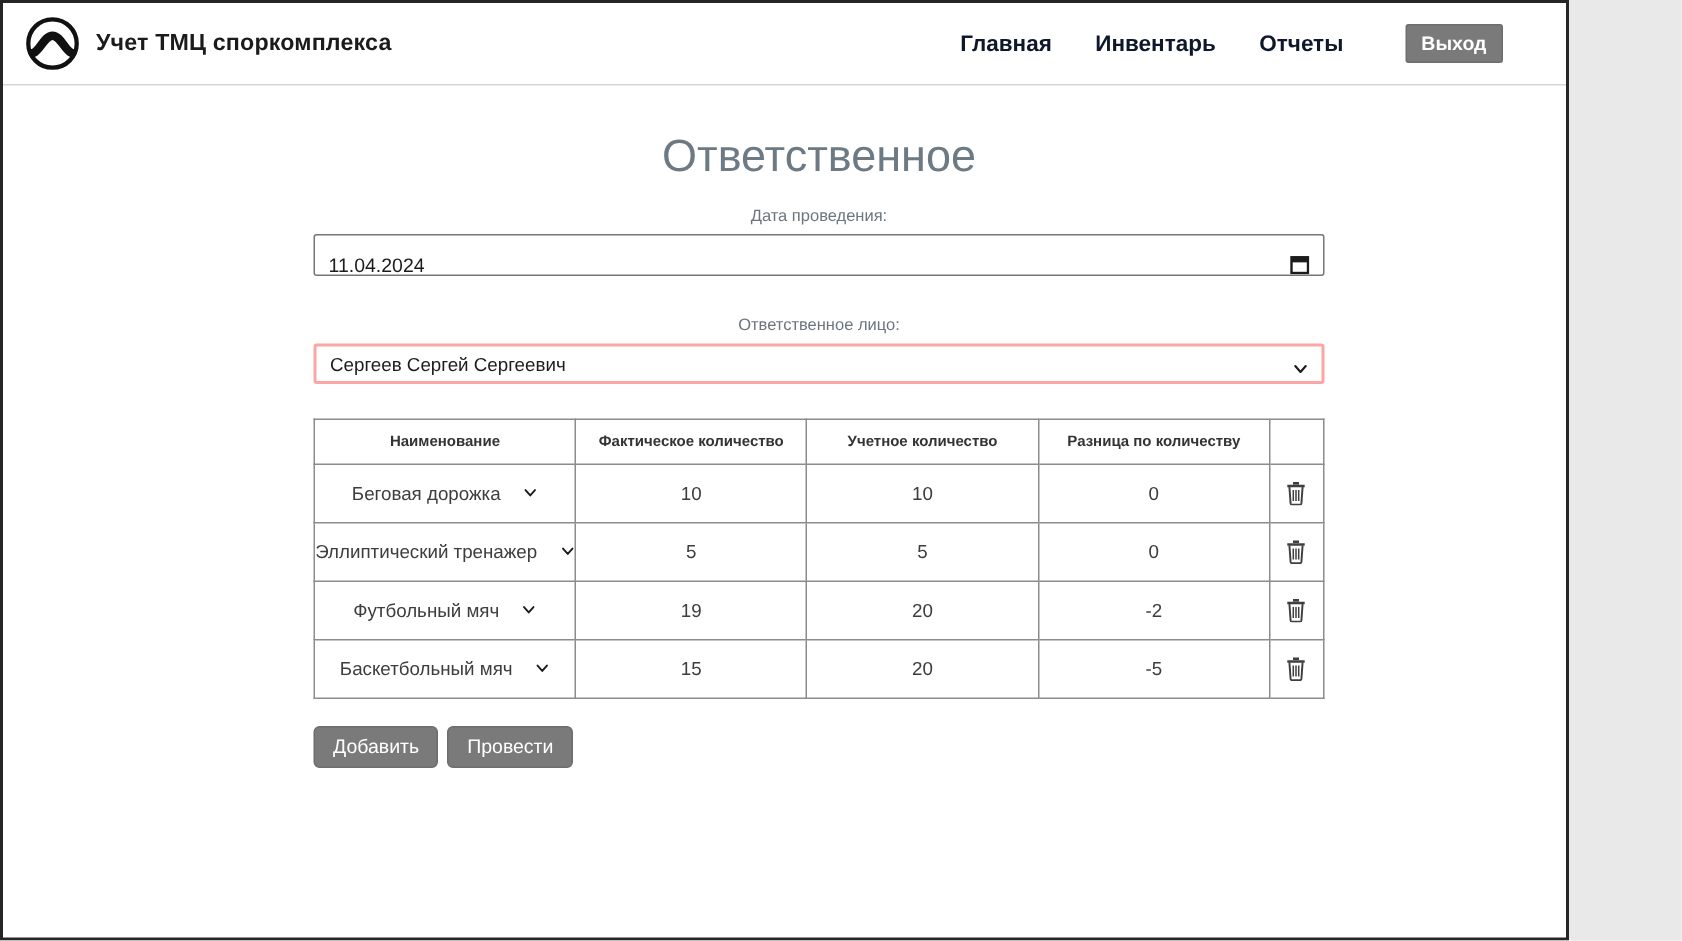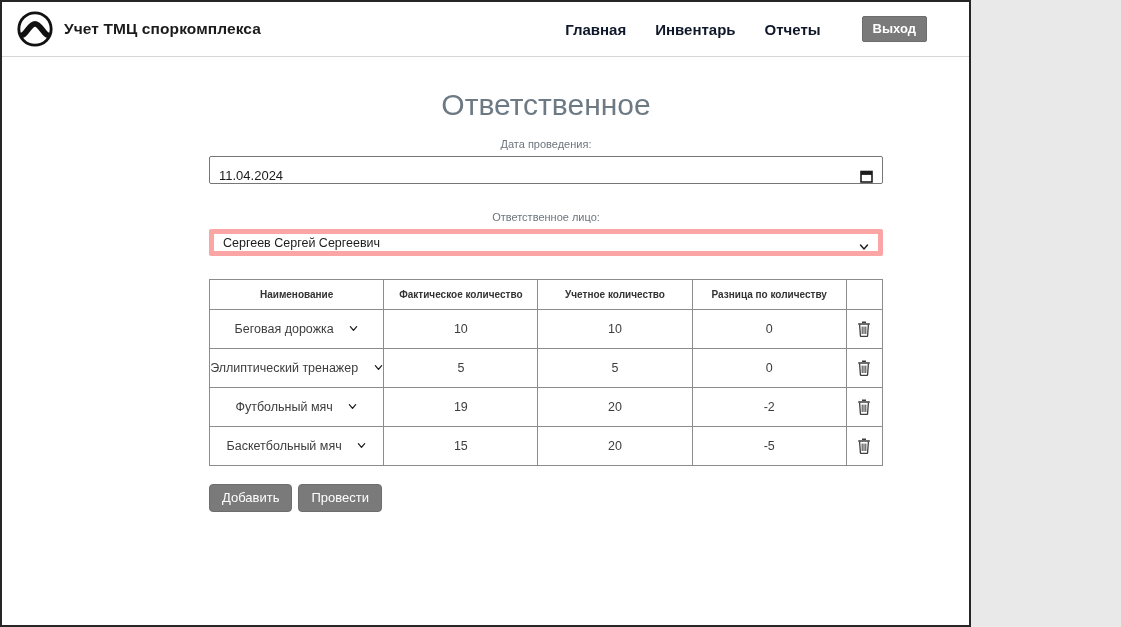--- a/index.html
+++ b/index.html
@@ -1,20 +1,20 @@
 <!DOCTYPE html>
 <html lang="ru"><head>
 <meta charset="utf-8">
 <style>
   * { margin:0; padding:0; box-sizing:border-box; }
   html,body { background:#e9e9e9; }
   body { font-family:"Liberation Sans","DejaVu Sans",sans-serif; }
 
   .screen {
-    width:971px; height:627px;
+    width:1046px; height:627px;
     background:#ffffff;
     border:2px solid #262626;
     position:relative;
     overflow:hidden;
   }
 
   
   .header {
     height:55px;
     display:flex; align-items:center;
@@ -48,31 +48,31 @@
     font-size:30px; font-weight:400;
     color:#6d7a84;
     margin-bottom:16px;
   }
 
   .field-label { font-size:11px; color:#6c757d; margin-bottom:6px;text-align:center; }
 
   .date-input {
     width:100%; height:28px;
     border:1px solid #767676; border-radius:2px;
-    display:flex; align-items:flex-end; justify-content:space-between;
-    padding:0 9px; background:#fff; cursor:text;
+    display:flex; align-items:flex-start; justify-content:space-between;
+    padding:12px 9px; background:#fff; cursor:text;
   }
   .date-input .value { font-size:13px; color:#1c1c1c; }
   .cal-icon { display:flex; cursor:pointer; }
 
   .field-group-2 { margin-top:27px; }
 
   .select-box {
     width:100%; height:27px;
-    border:5px solid #fca5a5; border-radius:2px;
+    border:2px solid #fca5a5; border-radius:2px;
     display:flex; align-items:center; justify-content:space-between;
     padding:0 9px; background:#fff; cursor:pointer;gap:46px;
   }
   .select-box .value { font-size:12.5px; color:#1c1c1c; }
 
   .chev { width:10px; height:10px; display:inline-block; }
 
   
   .inv-table {
     width:100%; border-collapse:collapse; margin-top:23px;

